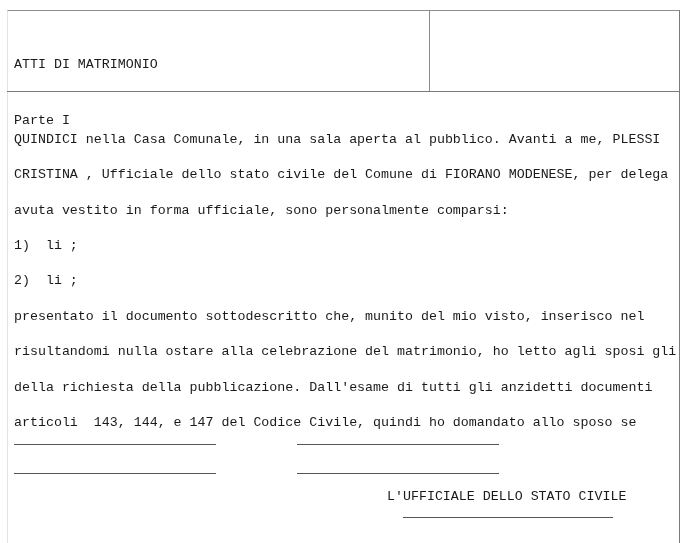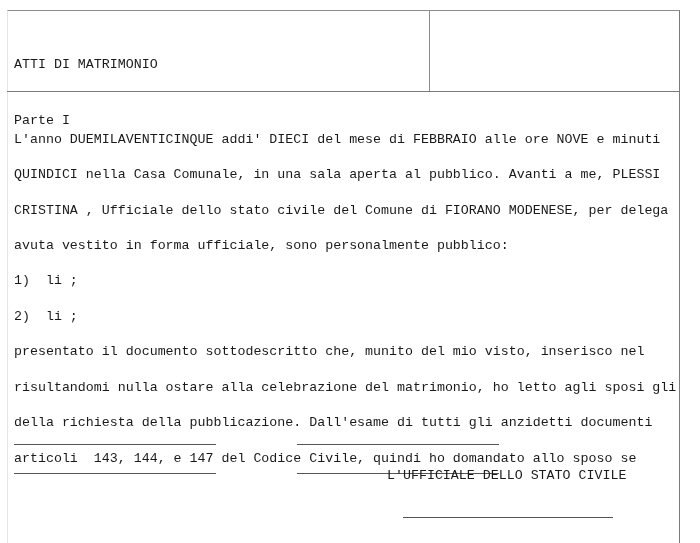--- a/index.html
+++ b/index.html
@@ -63,43 +63,42 @@
     }
     .body-text div { height: 11.82px; }
     .sig-line {
       position: absolute;
       height: 1px;
       background: #555555;
     }
     .officer-label {
       position: absolute;
       left: 387px;
-      top: 469px;
+      top: 490px;
       font-size: 13.3px;
       line-height: 14px;
       white-space: pre;
     }
   </style>
 </head>
 <body>
 
 <div class="page-frame"></div>
 <div class="header-box"></div>
 <div class="header-divider"></div>
 
 <div class="header-text">
   <div>ATTI DI MATRIMONIO</div>
   <div>Parte I</div>
 </div>
 
 <div class="body-text">
-  <div>L'anno DUEMILAVENTICINQUE addi' DIECI del mese di FEBBRAIO alle ore NOVE e minuti</div>
   <div>QUINDICI nella Casa Comunale, in una sala aperta al pubblico. Avanti a me, PLESSI</div>
   <div>CRISTINA , Ufficiale dello stato civile del Comune di FIORANO MODENESE, per delega</div>
-  <div>avuta vestito in forma ufficiale, sono personalmente pubblico:</div>
+  <div>avuta vestito in forma ufficiale, sono personalmente comparsi:</div>
   <div>1)  li ;</div>
   <div>2)  li ;</div>
   <div>presentato il documento sottodescritto che, munito del mio visto, inserisco nel</div>
   <div>risultandomi nulla ostare alla celebrazione del matrimonio, ho letto agli sposi gli</div>
   <div>della richiesta della pubblicazione. Dall'esame di tutti gli anzidetti documenti</div>
   <div>articoli  143, 144, e 147 del Codice Civile, quindi ho domandato allo sposo se</div>
   
   
   
   

